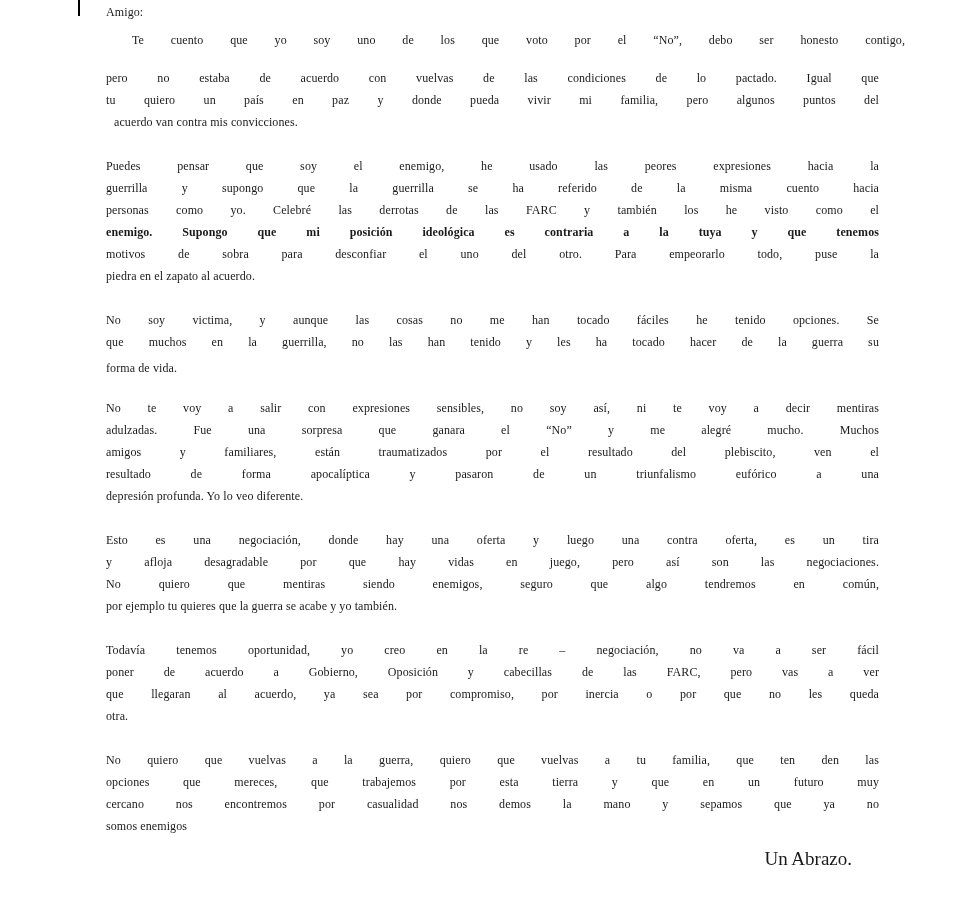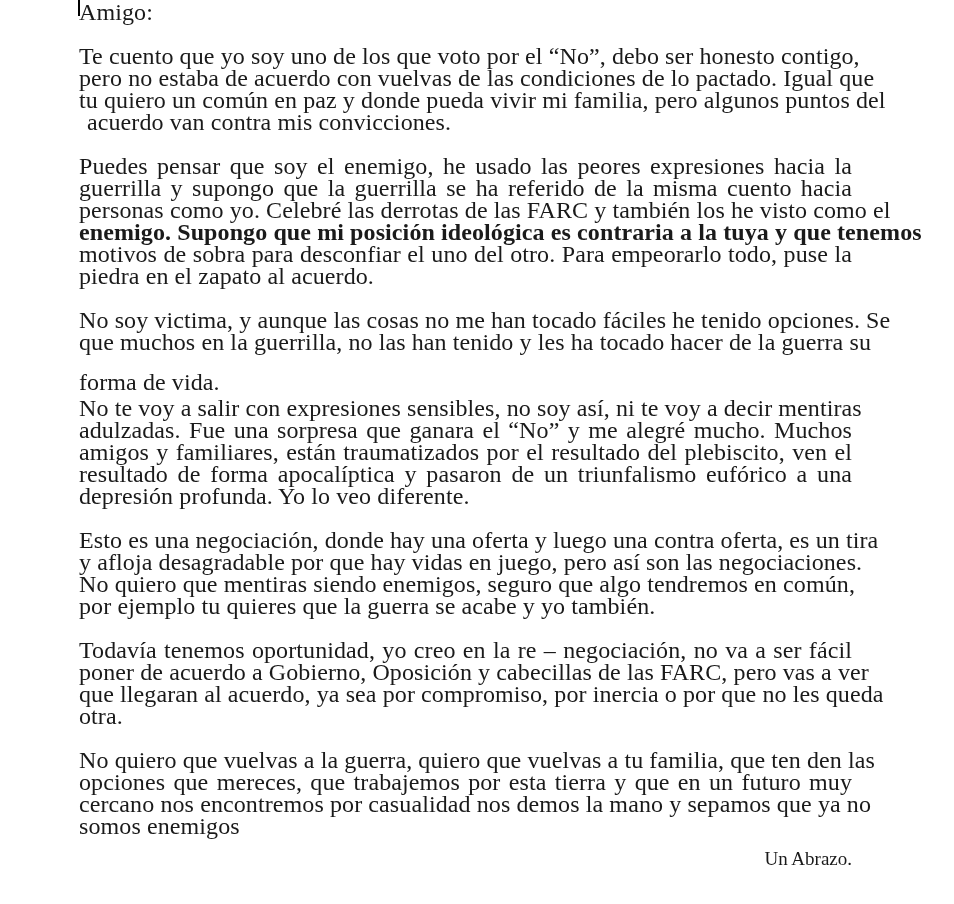--- a/index.html
+++ b/index.html
@@ -18,24 +18,25 @@
     .page {
       position: absolute;
       left: 79px;
       top: 0;
       width: 773px;
     }
     .line {
       position: absolute;
       left: 0;
       width: 773px;
-      font-size: 24px;
+      font-size: 12px;
       line-height: 22px;
       white-space: nowrap;
       letter-spacing: 0.1px;
+      padding-left: 27px;
     }
     .justify {
       text-align: justify;
       text-align-last: justify;
     }
     .cursor {
       position: absolute;
       left: 78px;
       top: 0px;
       width: 2px;
@@ -53,39 +54,39 @@
   </style>
 </head>
 <body>
 
 <div class="cursor"></div>
 
 <div class="page">
   <div class="line" style="top:1px;">Amigo:</div>
 
   <div>
-    <div class="line justify" style="top:45px;">Te cuento que yo soy uno de los que voto por el “No”, debo ser honesto contigo,</div>
+    <div class="line justify" style="top:29px;margin-left:26px;">Te cuento que yo soy uno de los que voto por el “No”, debo ser honesto contigo,</div>
     <div class="line justify" style="top:67px;">pero no estaba de acuerdo con vuelvas de las condiciones de lo pactado. Igual que</div>
-    <div class="line justify" style="top:89px;">tu quiero un común en paz y donde pueda vivir mi familia, pero algunos puntos del</div>
+    <div class="line justify" style="top:89px;">tu quiero un país en paz y donde pueda vivir mi familia, pero algunos puntos del</div>
     <div class="line" style="top:111px;margin-left:8px;">acuerdo  van contra mis convicciones.</div>
   </div>
 
   <div>
     <div class="line justify" style="top:155px;">Puedes pensar que soy el enemigo, he usado las peores expresiones hacia la</div>
     <div class="line justify" style="top:177px;">guerrilla y supongo que la guerrilla se ha referido de la misma cuento hacia</div>
     <div class="line justify" style="top:199px;">personas como yo. Celebré las derrotas de las FARC y también los he visto como el</div>
     <div class="line justify" style="top:221px;font-weight:bold;">enemigo. Supongo que mi posición ideológica es contraria a la tuya y que tenemos</div>
     <div class="line justify" style="top:243px;">motivos de sobra para desconfiar el uno del otro. Para empeorarlo todo, puse la</div>
     <div class="line" style="top:265px;">piedra en el zapato al acuerdo.</div>
   </div>
 
   <div>
     <div class="line justify" style="top:309px;">No soy victima, y aunque las cosas no me han tocado fáciles he tenido opciones. Se</div>
     <div class="line justify" style="top:331px;">que muchos en la guerrilla, no las han tenido y les ha tocado hacer de la guerra su</div>
-    <div class="line" style="top:371px;">forma de vida.</div>
+    <div class="line" style="top:357px;">forma de vida.</div>
   </div>
 
   <div>
     <div class="line justify" style="top:397px;">No te voy a salir con expresiones sensibles, no soy así, ni te voy a decir mentiras</div>
     <div class="line justify" style="top:419px;">adulzadas. Fue una sorpresa que ganara el “No”  y me alegré mucho.  Muchos</div>
     <div class="line justify" style="top:441px;">amigos y familiares, están traumatizados por el resultado del plebiscito, ven el</div>
     <div class="line justify" style="top:463px;">resultado de forma apocalíptica y pasaron de un triunfalismo eufórico a una</div>
     <div class="line" style="top:485px;">depresión profunda. Yo lo veo diferente.</div>
   </div>
 

